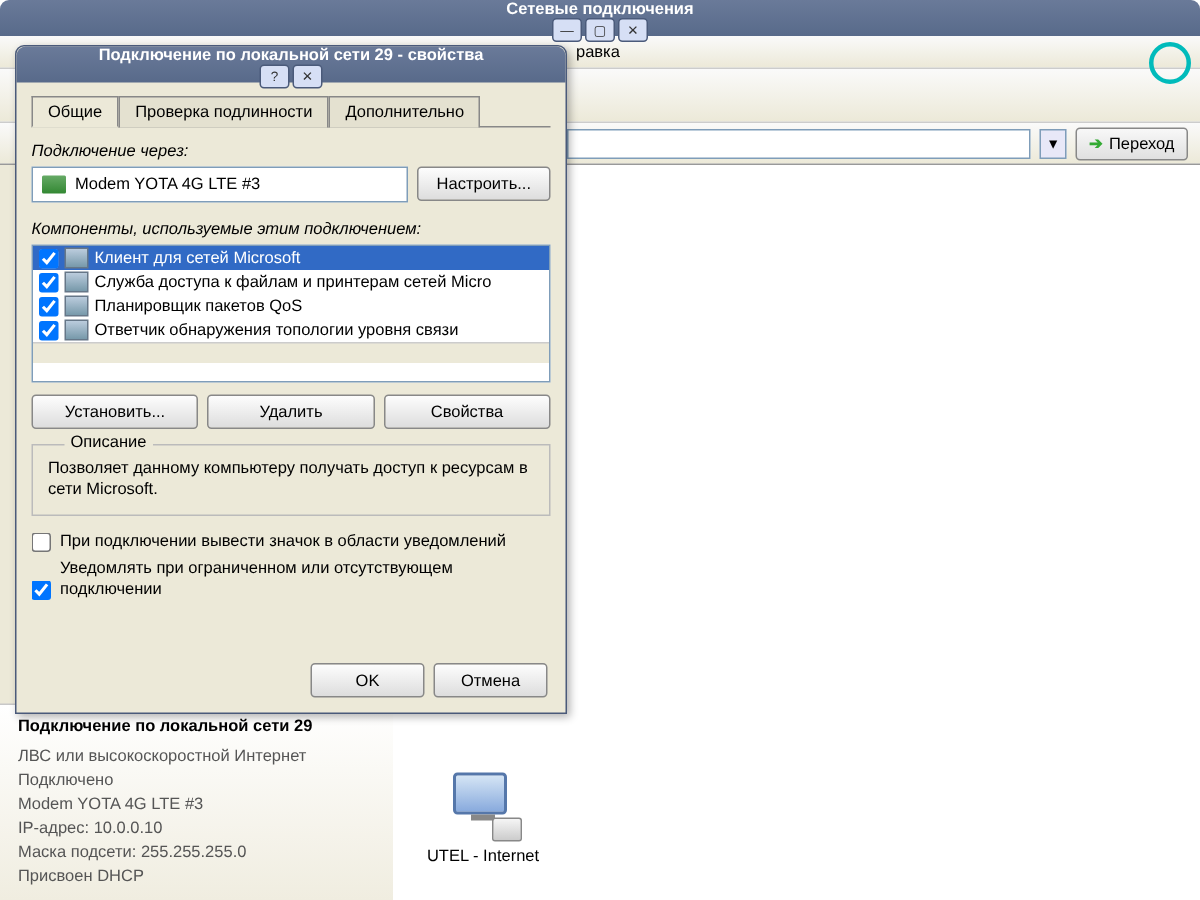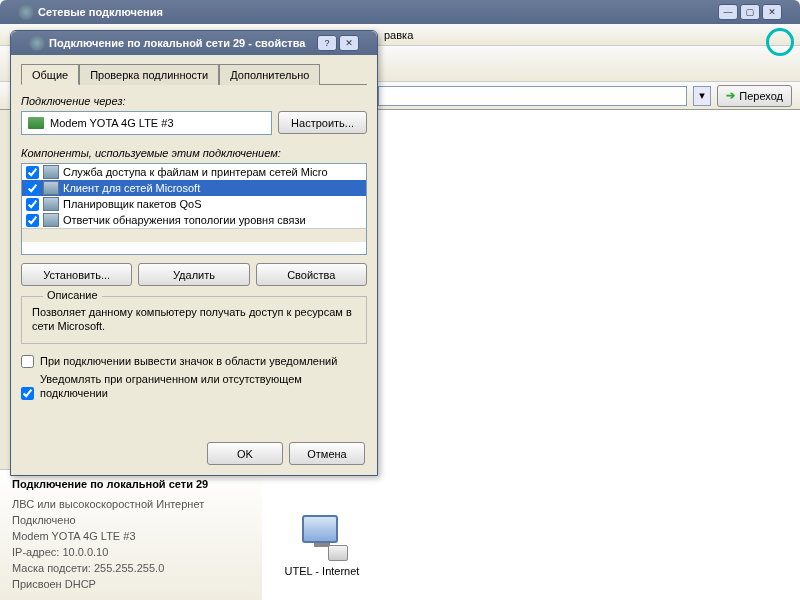--- a/index.html
+++ b/index.html
@@ -1,20 +1,20 @@
 <!DOCTYPE html>
 <html><head>
 <meta charset="utf-8">
 <style>
 * { box-sizing: border-box; margin: 0; padding: 0; font-family: Tahoma, Arial, sans-serif; font-size: 11px; }
 body { width: 800px; height: 600px; background: #ece9d8; overflow: hidden; position: relative; }
 
 
 .main-window { position: absolute; top: 0; left: 0; width: 800px; height: 600px; background: #fff; }
-.titlebar { height: 24px; background: linear-gradient(to bottom, #6a7a99 0%, #586a8a 100%); display: flex; align-items: center; padding: 0 18px; color: #fff; border-radius: 6px 6px 0 0; }
+.titlebar { height: 24px; background: linear-gradient(to bottom, #6a7a99 0%, #586a8a 100%); display: flex; align-items: center; padding: 0 18px; color: #fff; border-radius: 6px 6px 0 0; flex-direction: column; }
 .titlebar-icon { width: 16px; height: 16px; margin-right: 4px; background: radial-gradient(circle, #8ab, #567); border-radius: 50%; }
 .titlebar-text { flex: 1; font-weight: bold; }
 .titlebar-btns { display: flex; gap: 2px; }
 .titlebar-btn { width: 20px; height: 16px; background: #d6dff5; border: 1px solid #4a5a7a; border-radius: 3px; display: flex; align-items: center; justify-content: center; font-size: 9px; cursor: pointer; color: #333; }
 
 .menubar { height: 22px; background: linear-gradient(to bottom, #fafafa, #ece9d8); display: flex; align-items: center; padding: 0 4px; border-bottom: 1px solid #ccc; }
 .menubar-item { padding: 2px 8px; cursor: pointer; }
 
 .toolbar { height: 36px; background: linear-gradient(to bottom, #fafafa, #ece9d8); display: flex; align-items: center; padding: 0 8px; border-bottom: 1px solid #ccc; gap: 4px; }
 .addrbar { height: 28px; background: linear-gradient(to bottom, #fafafa, #ece9d8); display: flex; align-items: center; padding: 0 8px; border-bottom: 1px solid #999; gap: 6px; }
@@ -195,29 +195,29 @@
     <div class="adapter-row">
       <div class="adapter-box">
         <div class="nic-icon"></div>
         <span>Modem YOTA 4G LTE #3</span>
       </div>
       <button class="btn">Настроить...</button>
     </div>
 
     <div class="field-label">Компоненты, используемые этим подключением:</div>
     <div class="components-box">
+      <div class="comp-row selected">
+        <input type="checkbox" checked="" style="">
+        <div class="comp-icon"></div>
+        <span>Клиент для сетей Microsoft</span>
+      </div>
       <div class="comp-row">
         <input type="checkbox" checked="" style="">
         <div class="comp-icon"></div>
         <span>Служба доступа к файлам и принтерам сетей Micro</span>
-      </div>
-      <div class="comp-row selected">
-        <input type="checkbox" checked="" style="">
-        <div class="comp-icon"></div>
-        <span>Клиент для сетей Microsoft</span>
       </div>
       <div class="comp-row">
         <input type="checkbox" checked="" style="">
         <div class="comp-icon"></div>
         <span>Планировщик пакетов QoS</span>
       </div>
       <div class="comp-row">
         <input type="checkbox" checked="" style="">
         <div class="comp-icon"></div>
         <span>Ответчик обнаружения топологии уровня связи</span>

